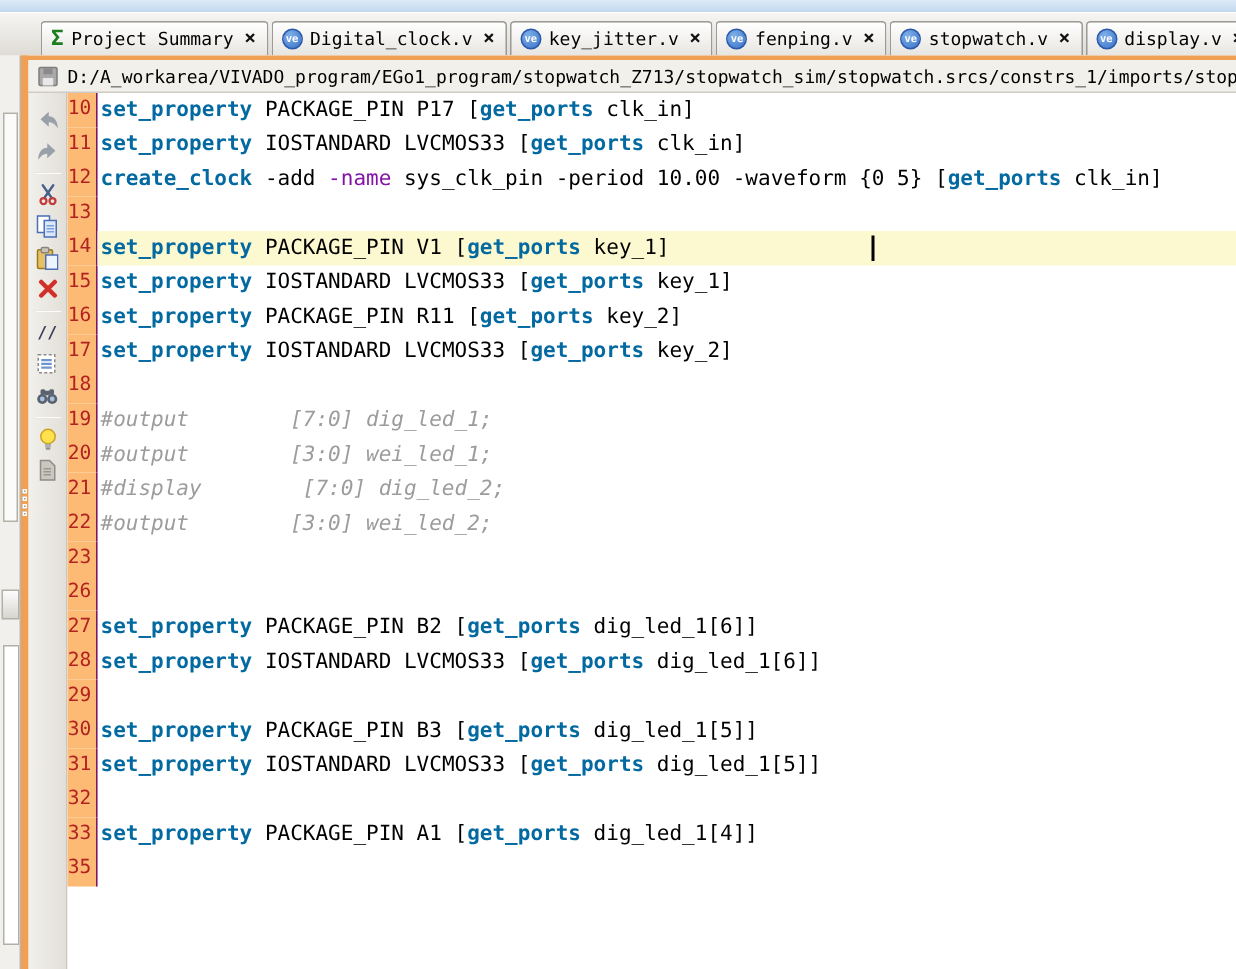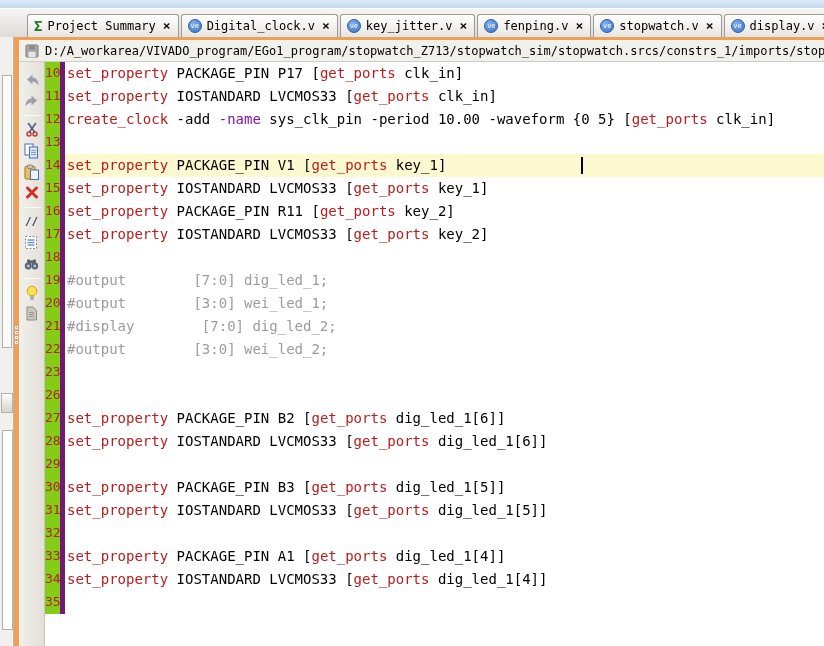--- a/index.html
+++ b/index.html
@@ -13,21 +13,21 @@
   
   .tab-bar { height:28px; background:linear-gradient(#f6f5f3,#dedbd5); display:flex; align-items:flex-end;
              padding-left:27px; overflow:hidden; flex:none; }
   .tab { height:23px; display:flex; align-items:center; gap:5px; padding:0 7px 0 6px;
          background:linear-gradient(#ffffff,#e7e5e1); border:1px solid #9c9a96; border-bottom:none;
          border-radius:3px 3px 0 0; margin-right:2px; font-size:12px; color:#000; white-space:nowrap;
          cursor:default; flex:none; }
   .tab .close { font-weight:bold; font-size:13px; line-height:10px; color:#111; padding-left:2px; }
   .sigma { color:#1e7d1e; font-weight:bold; font-size:14px; line-height:12px; }
   .vebadge { width:14px; height:14px; border-radius:50%; background:radial-gradient(circle at 35% 30%, #7fb0e8, #3a72c8);
-             color:#fff; font-size:7px; font-weight:normal; display:inline-flex; align-items:center; justify-content:center;
+             color:#fff; font-size:7px; font-weight:bold; display:inline-flex; align-items:center; justify-content:center;
              border:1px solid #2a5aa8; }
   .tabicon { display:inline-flex; align-items:center; }
 
   
   .main { flex:1; display:flex; min-height:0; position:relative; }
 
   
   .outer-left { width:14px; background:#f1f0ed; border-right:1px solid #b9b6ae; position:relative; flex:none; }
   .ol-box1 { position:absolute; left:2px; top:38px; width:10px; height:273px; border:1px solid #b3b0a8; background:#fbfbfa; }
   .ol-head { position:absolute; left:1px; top:356px; width:12px; height:20px; background:linear-gradient(#fdfdfd,#d8d5cf); border:1px solid #b3b0a8; }
@@ -46,27 +46,27 @@
   
   .editor-body { flex:1; display:flex; min-height:0; overflow:hidden; }
   .toolbar { width:26px; background:linear-gradient(to right,#f2f0ec,#e2dfd8); border-right:1px solid #c9c6bf;
              display:flex; flex-direction:column; align-items:center; padding-top:8px; flex:none; }
   .tbtn { width:20px; height:19px; display:flex; align-items:center; justify-content:center; margin-bottom:2px; }
   .tsep { width:18px; height:1px; background:#bcb9b2; border-bottom:1px solid #fbfbfa; margin:3px 0 4px; }
   .slashes { font-size:11px; font-weight:bold; color:#3c3c58; letter-spacing:0px; }
 
   .lines { flex:1; display:flex; flex-direction:column; min-width:0; background:#fff; }
   .line-row { display:flex; height:23px; flex:none; }
-  .gutter { width:20px; background:#84cc16; border-right:5px solid #701a75; color:#b22222;
+  .gutter { width:20px; background:#fdba74; border-right:1px solid #701a75; color:#b22222;
             font-size:13px; text-align:center; padding:3px 3px 0 0; flex:none; }
   .code { flex:1; position:relative; font-size:14px; padding:3px 0 0 2px; white-space:pre; color:#000; overflow:hidden; }
   .code.cur { background:#fcf8cf; }
-  .tk-k { color:#b91c1c; font-weight:normal;margin-top:22px; }
+  .tk-k { color:#0369a1; font-weight:bold;margin-top:22px; }
   .tk-o { color:#8412a9; }
-  .tk-c { color:#9c9c9c; }
+  .tk-c { color:#9c9c9c; font-style:italic; }
   .caret { position:absolute; top:3px; width:2px; height:17px; background:#000; }
 
   .gripper { position:absolute; left:15px; top:289px; width:4px; z-index:5; }
   .gripper i { display:block; width:3px; height:3px; background:#9a978f; border:1px solid #ffffff; margin-bottom:2px; }
 </style>
 </head>
 <body>
 
 <div id="app">
   <div class="top-strip"></div>
@@ -319,24 +319,20 @@
             </div>
             <div class="line-row">
               <div class="gutter">32</div>
               <div class="code"></div>
             </div>
             <div class="line-row">
               <div class="gutter">33</div>
               <div class="code"><span class="tk-k">set_property</span><span> PACKAGE_PIN A1 [</span><span class="tk-k">get_ports</span><span> dig_led_1[4]]</span></div>
             </div>
             <div class="line-row">
-              <div class="gutter">34</div>
-              <div class="code"><span class="tk-k">set_property</span><span> IOSTANDARD LVCMOS33 [</span><span class="tk-k">get_ports</span><span> dig_led_1[4]]</span></div>
-            </div>
-            <div class="line-row">
               <div class="gutter">35</div>
               <div class="code"></div>
             </div>
           </div>
       </div>
     </div>
   </div>
 </div>
 
 </body></html>

